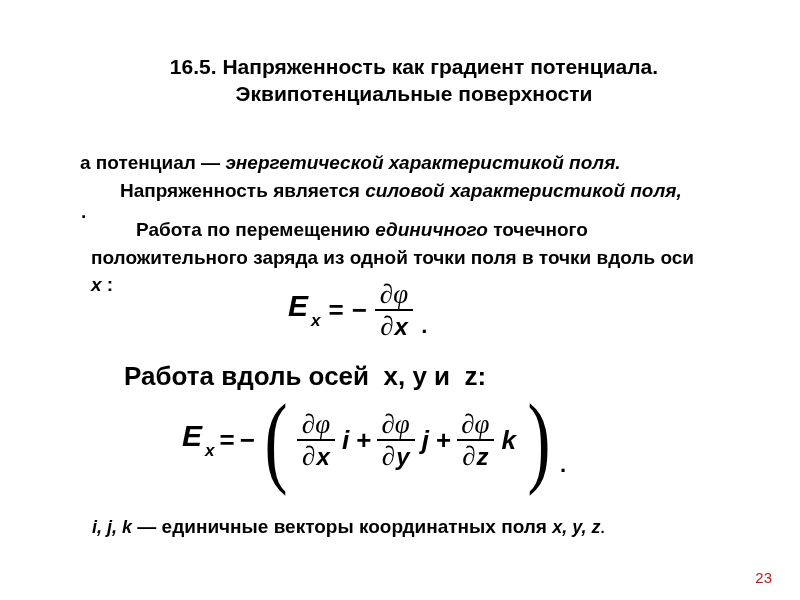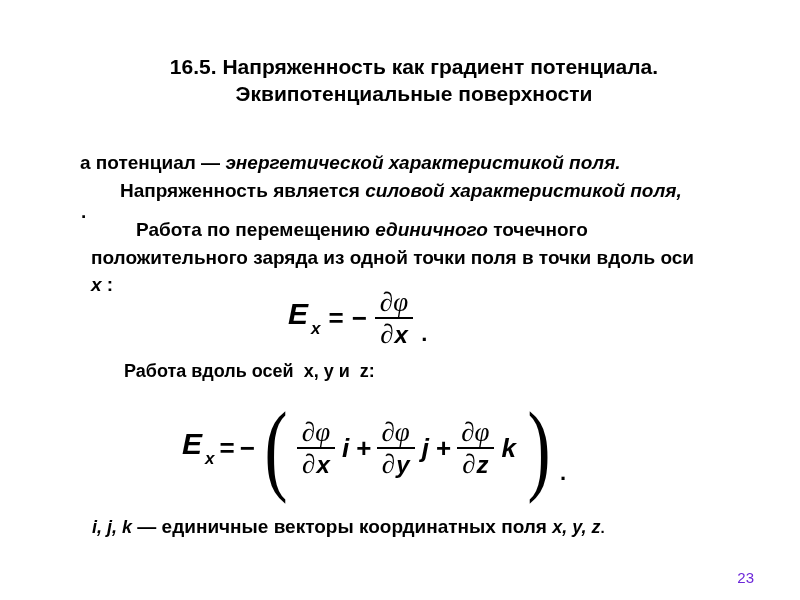--- a/index.html
+++ b/index.html
@@ -44,21 +44,20 @@
     position: absolute;
     left: 81px; top: 201px;
     font-size: 19px; font-weight: bold;
   }
 
   
   .formula {
     position: absolute;
     display: flex;
     align-items: center;
-    margin-top: 8px;
   }
   .formula-ex  { left: 288px; top: 273px; height: 74px; gap: 8px; }
   .formula-vec { left: 182px; top: 394px; height: 92px; gap: 5px; }
 
   .f-E {
     font-size: 30px;
     font-weight: bold;
     font-style: italic;
   }
   .f-sub {
@@ -122,21 +121,21 @@
     font-size: 22px;
     font-weight: bold;
     margin-bottom: 8px;
   }
 
   
   .axes-label {
     position: absolute;
     left: 124px;
     top: 361px;
-    font-size: 18px;
+    font-size: 26px;
     font-weight: bold;
     white-space: pre;
   }
 
   
   .footer-line {
     position: absolute;
     left: 92px;
     top: 516px;
     font-size: 19px;
@@ -145,24 +144,24 @@
   }
   .bi-large {
     font-size: 18px;
     font-weight: bold;
     font-style: italic;
   }
   .footer-period { font-size: 15px; }
 
   .page-number {
     position: absolute;
-    right: 46px;
+    right: 28px;
     bottom: 14px;
     font-size: 15px;
-    color: #6d28d9;
+    color: #b91c1c;
   }
 </style>
 </head>
 <body>
 
 <div id="slide">
 
   <div class="title">
     <div>16.5. Напряженность как градиент потенциала.</div>
     <div>Эквипотенциальные поверхности</div>

